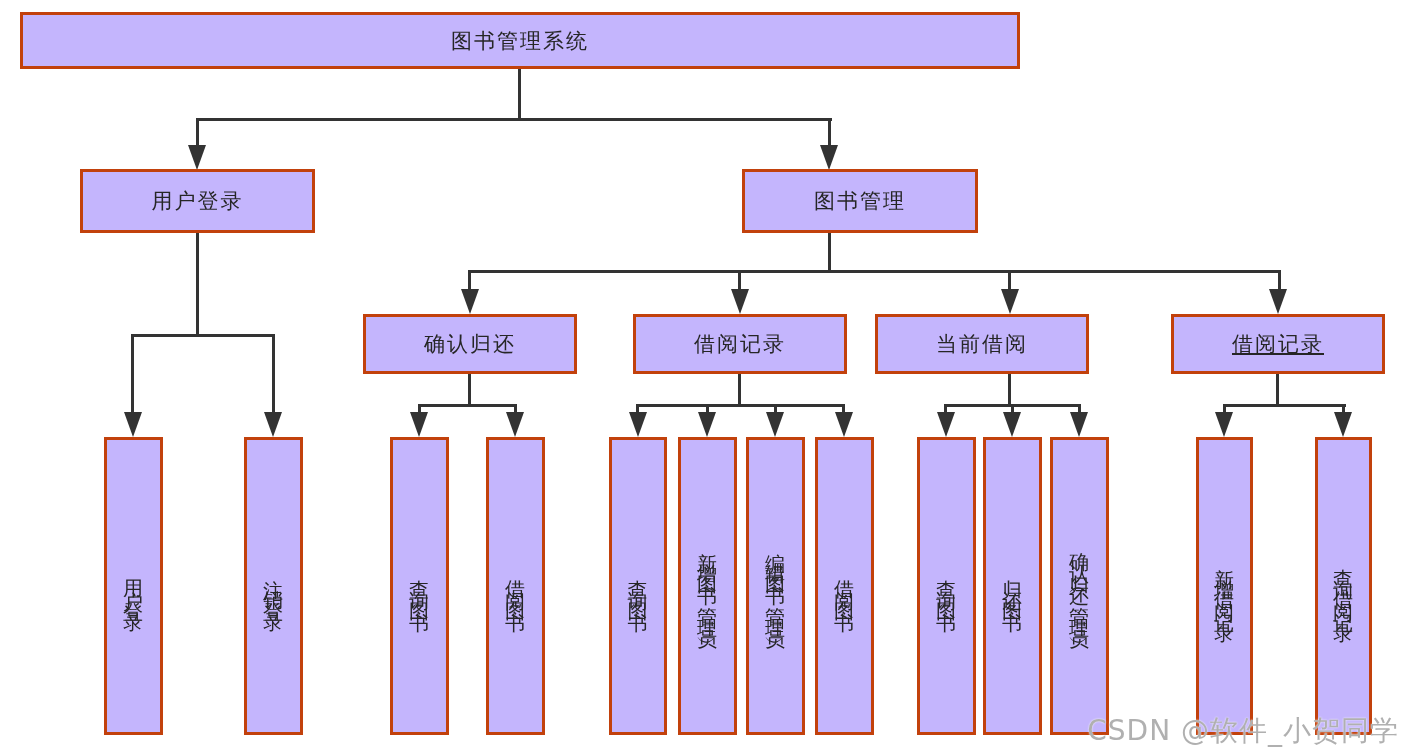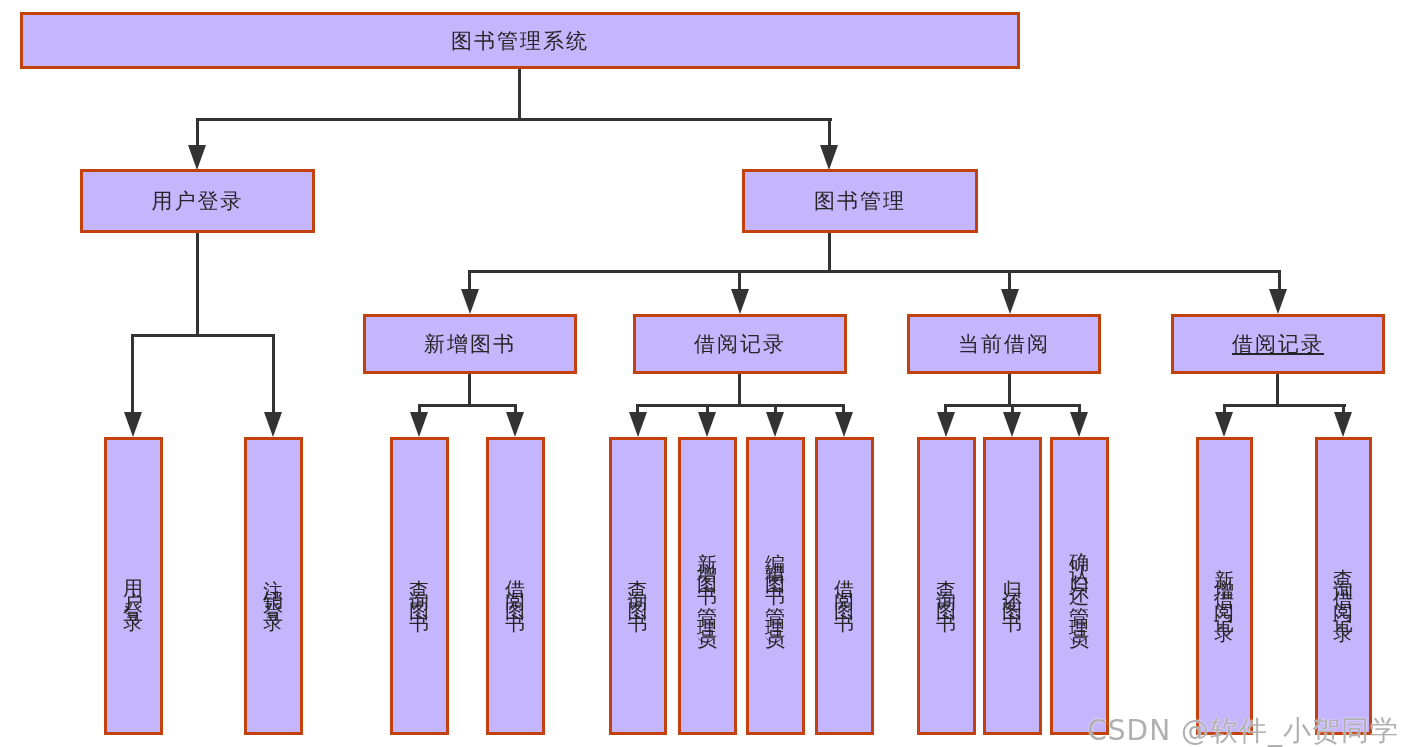--- a/index.html
+++ b/index.html
@@ -40,25 +40,25 @@
 </style>
 </head>
 <body>
 
 <div class="box" style="left:20px;top:12px;width:1000px;height:57px;">图书管理系统</div>
 
 <div class="box" style="left:80px;top:169px;width:235px;height:64px;">用户登录</div>
 
 <div class="box" style="left:694px;top:169px;width:236px;height:64px;margin-left:48px;">图书管理</div>
 
-<div class="box" style="left:363px;top:314px;width:214px;height:60px;">新增图书</div>
+<div class="box" style="left:363px;top:314px;width:214px;height:60px;">确认归还</div>
 
 <div class="box" style="left:633px;top:314px;width:214px;height:60px;">借阅记录</div>
 
-<div class="box" style="left:907px;top:314px;width:194px;height:60px;">当前借阅</div>
+<div class="box" style="left:875px;top:314px;width:214px;height:60px;">当前借阅</div>
 
 <div class="box" style="left:1171px;top:314px;width:214px;height:60px;text-decoration:underline;">借阅记录</div>
 
 <div class="box leaf" style="left:104px;top:437px;width:59px;height:298px;">
   <span>用户登录</span>
 </div>
 
 <div class="box leaf" style="left:244px;top:437px;width:59px;height:298px;">
   <span>注销登录</span>
 </div>

